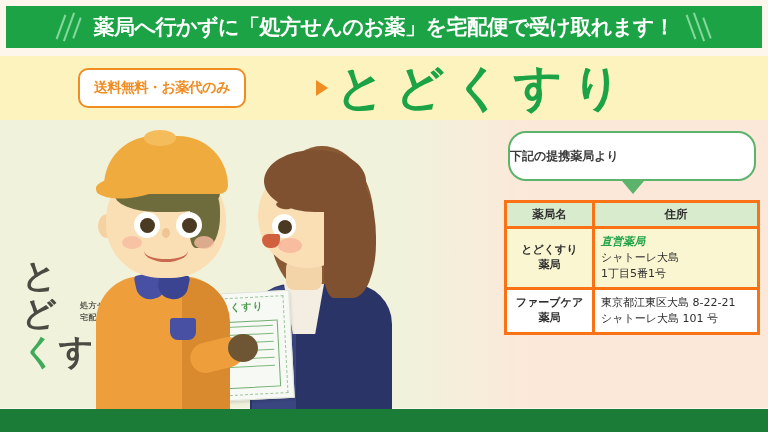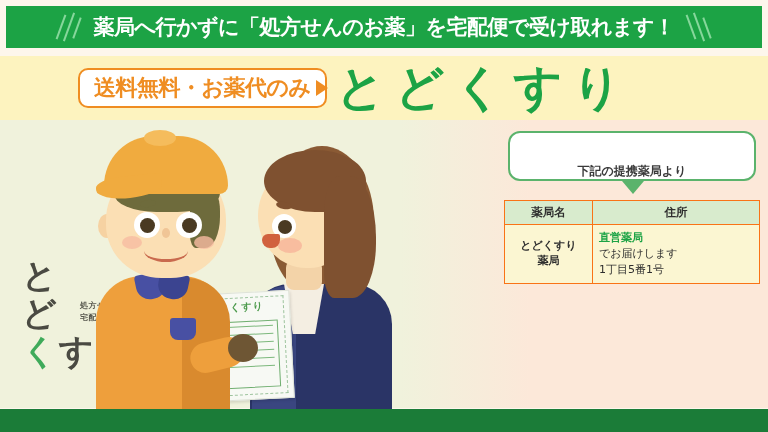--- a/index.html
+++ b/index.html
@@ -62,21 +62,21 @@
     height: 40px;
     padding: 0 14px;
     border: 2.5px solid #ef8d22;
     border-radius: 10px;
     background: #ffffff;
     display: flex;
     align-items: center;
   }
   .badge-text {
     color: #ef8d22;
-    font-size: 22px;
+    font-size: 14px;
     font-weight: 700;
     letter-spacing: -0.5px;
     white-space: nowrap;
   }
   .badge-arrow {
     position: absolute;
     left: 316px; top: 80px;
     width: 0; height: 0;
     border-top: 8px solid transparent;
     border-bottom: 8px solid transparent;
@@ -367,25 +367,24 @@
     box-shadow: 2px 3px 5px rgba(0,0,0,.12);
   }
 
   
   .callout {
     position: absolute;
     left: 508px; top: 131px;
     width: 248px; height: 50px;
     background: #ffffff;
     border: 2px solid #5bb36c;
-    border-radius: 12px;
+    border-radius: 18px;
     display: flex;
-    flex-direction: column;
     align-items: center;
-    justify-content: flex-end;
+    justify-content: flex-start;
     line-height: 1.35;
   }
   .callout-l1 { font-size: 12px; font-weight: 700; color: #3a3a3a; }
   .callout-l2 { font-size: 14px; font-weight: 700; color: #3a3a3a; white-space: nowrap;}
   .callout-hl { color: #1ca345; }
   .callout-tail {
     position: absolute;
     left: 622px; top: 181px;
     width: 0; height: 0;
     border-left: 11px solid transparent;
@@ -395,21 +394,21 @@
 
   .ptable {
     position: absolute;
     left: 504px; top: 200px;
     width: 256px;
     border: 1.5px solid #5bb36c;
     border-collapse: collapse;
     background: #ffffff;
   }
   .ptable th, .ptable td {
-    border: 1px solid #f97316;
+    border: 3px solid #f97316;
     padding: 5px 6px;
     font-size: 11px;
     color: #2e2e2e;
     vertical-align: middle;
   }
   .ptable thead th {
     background: #d8ebcd;
     text-align: center;
     font-weight: 700;
     font-size: 11.5px;
@@ -417,21 +416,21 @@
   }
   .ptable td.name {
     width: 88px;
     text-align: center;
     font-weight: 700;
     font-size: 11px;
     line-height: 1.35;
   }
   .ptable td.addr { line-height: 1.45; font-size: 11px; }
   .ptable tr.highlight td { background: #fbf6d2; }
-  .addr-tag { color: #1ca345; font-weight: 700; display: block; }
+  .addr-tag { color: #1ca345; font-weight: 700; display: block; font-style: italic; }
 
   
   .footer {
     position: absolute;
     left: 0; top: 409px;
     width: 768px; height: 23px;
     background: #1b7c38;
   }
 </style>
 </head>
@@ -549,22 +548,32 @@
       </tr>
     </thead>
     <tbody>
       <tr class="highlight">
         <td class="name">
           <div>とどくすり</div>
           <div>薬局</div>
         </td>
         <td class="addr">
           <span class="addr-tag">直営薬局</span>
-          <div>でお届けします</div>
+          <div>シャトーレ大島</div>
           <div>1丁目5番1号</div>
+        </td>
+      </tr>
+      <tr>
+        <td class="name">
+          <div>ファーブケア</div>
+          <div>薬局</div>
+        </td>
+        <td class="addr">
+          <div>東京都江東区大島 8-22-21</div>
+          <div>シャトーレ大島 101 号</div>
         </td>
       </tr>
     </tbody>
   </table>
 
   <div class="footer"></div>
 
 </div>
 
 </body></html>

